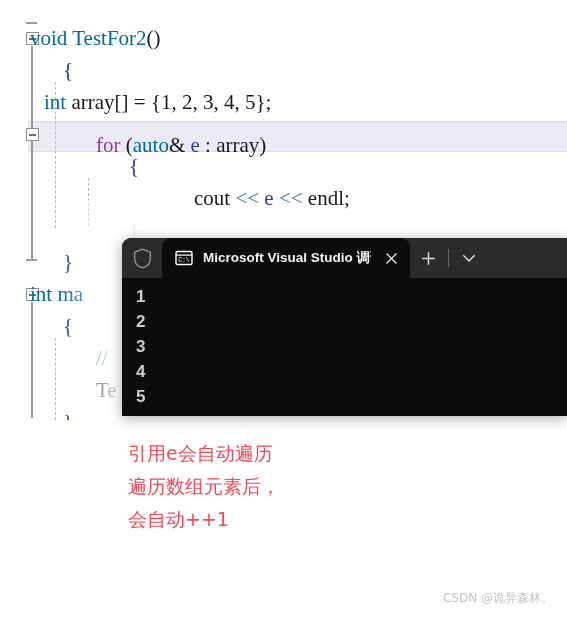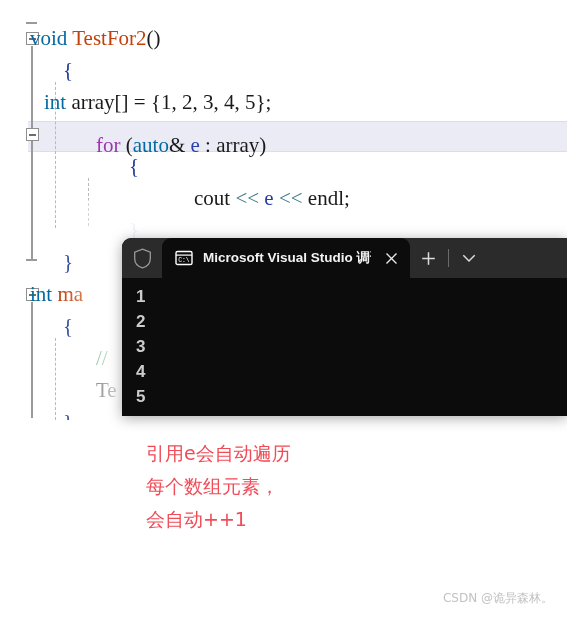--- a/index.html
+++ b/index.html
@@ -42,21 +42,21 @@
     left: 28px;
     width: 539px;
     height: 31px;
     background: #ebebf5;
     border-top: 1px solid #dcdcec;
     border-bottom: 1px solid #dcdcec;
   }
 
   
   .t-key   { color: #0369a1; }         
-  .t-fn    { color: #c2410c; }         
+  .t-fn    { color: #0369a1; }         
   .t-ctl   { color: #9b36b0; }         
   .t-plain { color: #1a1a1a; }
   .t-var   { color: #2a3ea8; }         
   .t-op    { color: #3d7b8c; }         
   .t-com   { color: #2e8b57; }         
   .t-brace { color: #1f3a93; }
 
   
   .fold {
     position: absolute;
@@ -171,21 +171,21 @@
     font-family: "Liberation Sans", sans-serif;
     font-size: 17px;
     font-weight: 600;
     line-height: 25px;
     letter-spacing: 0.5px;
   }
 
   
   #annotation {
     position: absolute;
-    left: 146px; top: 437px;
+    left: 128px; top: 437px;
     width: 280px;
   }
   .ann-line {
     color: #f04b57;
     font-size: 19px;
     line-height: 33px;
     font-family: "DejaVu Sans", "Liberation Sans", sans-serif;
     white-space: pre;
   }
 
@@ -290,19 +290,19 @@
           <div class="term-line">2</div>
           <div class="term-line">3</div>
           <div class="term-line">4</div>
           <div class="term-line">5</div>
         </div>
     </div>
   </div>
 
   <div id="annotation">
     <div class="ann-line">引用e会自动遍历</div>
-    <div class="ann-line">每个数组元素，</div>
+    <div class="ann-line">遍历数组元素后，</div>
     <div class="ann-line">会自动++1</div>
   </div>
 
   <div id="watermark">CSDN @诡异森林。</div>
 
 </div>
 
 </body></html>

